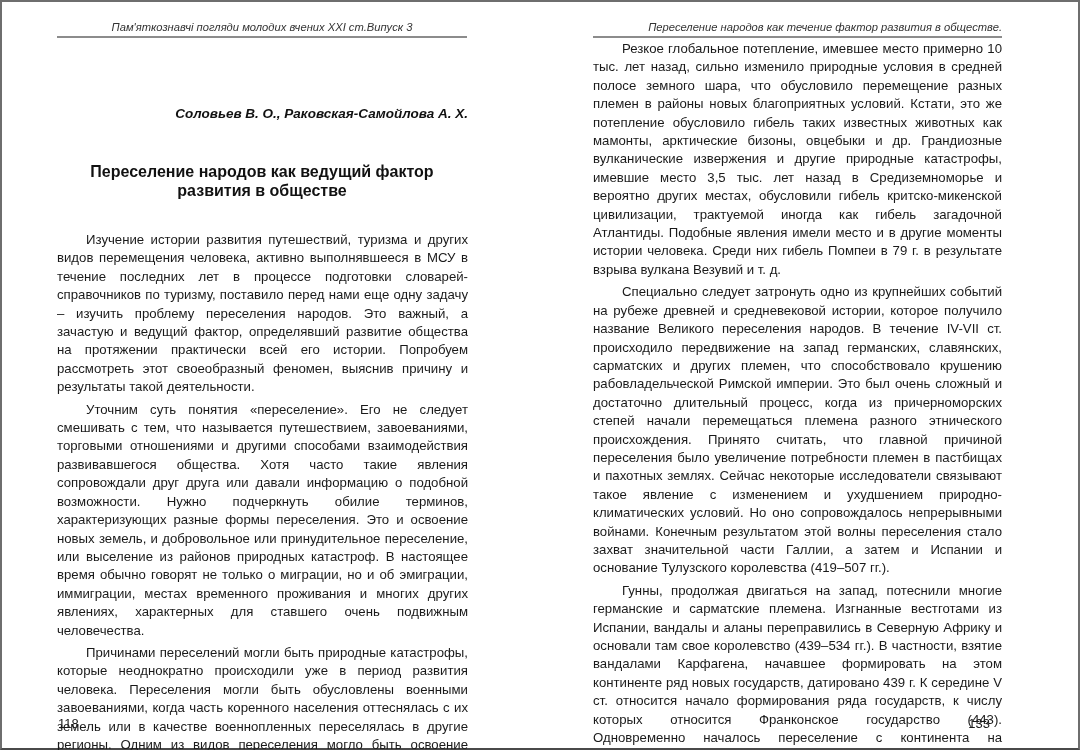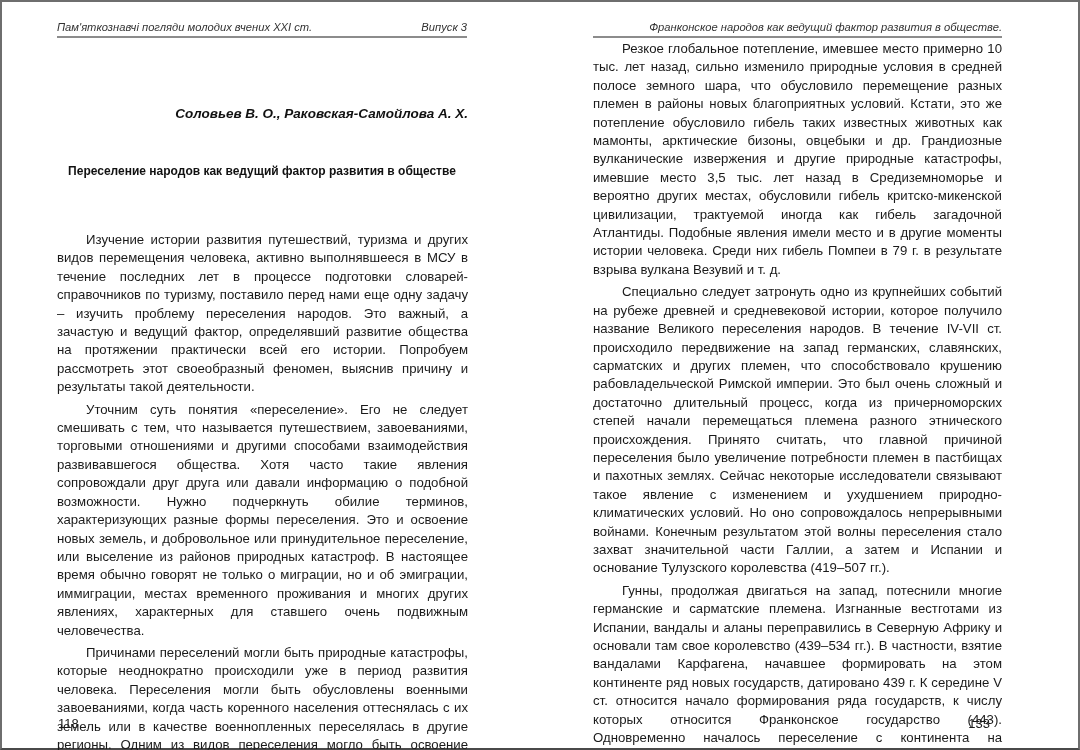--- a/index.html
+++ b/index.html
@@ -16,38 +16,38 @@
     .page { position: absolute; top: 0; height: 746px; }
     .page-left { left: 0; width: 538px; }
     .page-right { left: 540px; width: 536px; }
 
     .running-head {
       position: absolute; top: 19px;
       font-family: "Liberation Sans", sans-serif;
       font-style: italic; font-size: 11.2px; color: #333;
       border-bottom: 2px solid #8c8c8c;
       padding-bottom: 3px;
-      display: flex; justify-content: space-between;
+      display: flex; justify-content: center;
       box-sizing: border-box;
     }
     .page-left .running-head { left: 55px; width: 410px; }
     .page-right .running-head { left: 51px; width: 409px; justify-content: flex-end; }
 
     .authors {
       position: absolute; top: 104px; right: 72px;
       font-family: "Liberation Sans", sans-serif;
       font-weight: bold; font-style: italic;
       font-size: 13.5px; color: #111;
       white-space: nowrap;
     }
     .article-title {
       position: absolute; top: 160px; left: 55px; width: 410px;
       text-align: center;
       font-family: "Liberation Sans", sans-serif;
-      font-weight: bold; font-size: 12px; line-height: 19px; color: #111;
+      font-weight: bold; font-size: 16px; line-height: 19px; color: #111;
     }
 
     .body-text {
       position: absolute;
       font-family: "Liberation Sans", sans-serif;
       font-size: 13.2px; line-height: 18.4px; color: #1a1a1a;
       text-align: justify;
     }
     .page-left .body-text { top: 229px; left: 55px; width: 411px; }
     .page-right .body-text { top: 38px; left: 51px; width: 409px; }
@@ -80,21 +80,21 @@
       <p>Изучение истории развития путешествий, туризма и других видов перемещения человека, активно выполнявшееся в МСУ в течение последних лет в процессе подготовки словарей-справочников по туризму, поставило перед нами еще одну задачу – изучить проблему переселения народов. Это важный, а зачастую и ведущий фактор, определявший развитие общества на протяжении практически всей его истории. Попробуем рассмотреть этот своеобразный феномен, выяснив причину и результаты такой деятельности.</p>
       <p>Уточним суть понятия «переселение». Его не следует смешивать с тем, что называется путешествием, завоеваниями, торговыми отношениями и другими способами взаимодействия развивавшегося общества. Хотя часто такие явления сопровождали друг друга или давали информацию о подобной возможности. Нужно подчеркнуть обилие терминов, характеризующих разные формы переселения. Это и освоение новых земель, и добровольное или принудительное переселение, или выселение из районов природных катастроф. В настоящее время обычно говорят не только о миграции, но и об эмиграции, иммиграции, местах временного проживания и многих других явлениях, характерных для ставшего очень подвижным человечества.</p>
       <p>Причинами переселений могли быть природные катастрофы, которые неоднократно происходили уже в период развития человека. Переселения могли быть обусловлены военными завоеваниями, когда часть коренного населения оттеснялась с их земель или в качестве военнопленных переселялась в другие регионы. Одним из видов переселения могло быть освоение каких-то ранее неосвоенных новых земель, что можно наблюдать на примере Сибири или нашего Дикого поля уже в период новой истории. Наконец, своеобразным переселением в уже освоенные регионы успешно развивающихся государств является то, что принято называть миграцией, и что резко активизировалось уже в наше время.</p>
     </div>
 
     <div class="page-number">118</div>
   </div>
 
   <div class="page page-right">
     <div class="running-head">
-      <span>Франконское народов как ведущий фактор развития в обществе.</span>
+      <span>Переселение народов как течение фактор развития в обществе.</span>
     </div>
 
     <div class="body-text">
       <p>Резкое глобальное потепление, имевшее место примерно 10 тыс. лет назад, сильно изменило природные условия в средней полосе земного шара, что обусловило перемещение разных племен в районы новых благоприятных условий. Кстати, это же потепление обусловило гибель таких известных животных как мамонты, арктические бизоны, овцебыки и др. Грандиозные вулканические извержения и другие природные катастрофы, имевшие место 3,5 тыс. лет назад в Средиземноморье и вероятно других местах, обусловили гибель критско-микенской цивилизации, трактуемой иногда как гибель загадочной Атлантиды. Подобные явления имели место и в другие моменты истории человека. Среди них гибель Помпеи в 79 г. в результате взрыва вулкана Везувий и т. д.</p>
       <p>Специально следует затронуть одно из крупнейших событий на рубеже древней и средневековой истории, которое получило название Великого переселения народов. В течение IV-VII ст. происходило передвижение на запад германских, славянских, сарматских и других племен, что способствовало крушению рабовладельческой Римской империи. Это был очень сложный и достаточно длительный процесс, когда из причерноморских степей начали перемещаться племена разного этнического происхождения. Принято считать, что главной причиной переселения было увеличение потребности племен в пастбищах и пахотных землях. Сейчас некоторые исследователи связывают такое явление с изменением и ухудшением природно-климатических условий. Но оно сопровождалось непрерывными войнами. Конечным результатом этой волны переселения стало захват значительной части Галлии, а затем и Испании и основание Тулузского королевства (419–507 гг.).</p>
       <p>Гунны, продолжая двигаться на запад, потеснили многие германские и сарматские племена. Изгнанные вестготами из Испании, вандалы и аланы переправились в Северную Африку и основали там свое королевство (439–534 гг.). В частности, взятие вандалами Карфагена, начавшее формировать на этом континенте ряд новых государств, датировано 439 г. К середине V ст. относится начало формирования ряда государств, к числу которых относится Франконское государство (443). Одновременно началось переселение с континента на Британские о-ва англов, саксов и ютов, которое принято датировать 449 г. В 451 г. произошло вторжение гуннов во главе с Аттилой в Западную Римскую империю и его поражение в «битве народов» на Каталаунских полях. Главным результатом этого Великого переселения было падение рабовладельческого строя в Западной Римской империи и его постепенное уничтожение в Византии. Оно очистило путь для развития феодализма, оставив очень заметный след в этногенезе ряда романских, германских и славянских народов.</p>
     </div>
 
     <div class="page-number">133</div>
   </div>

